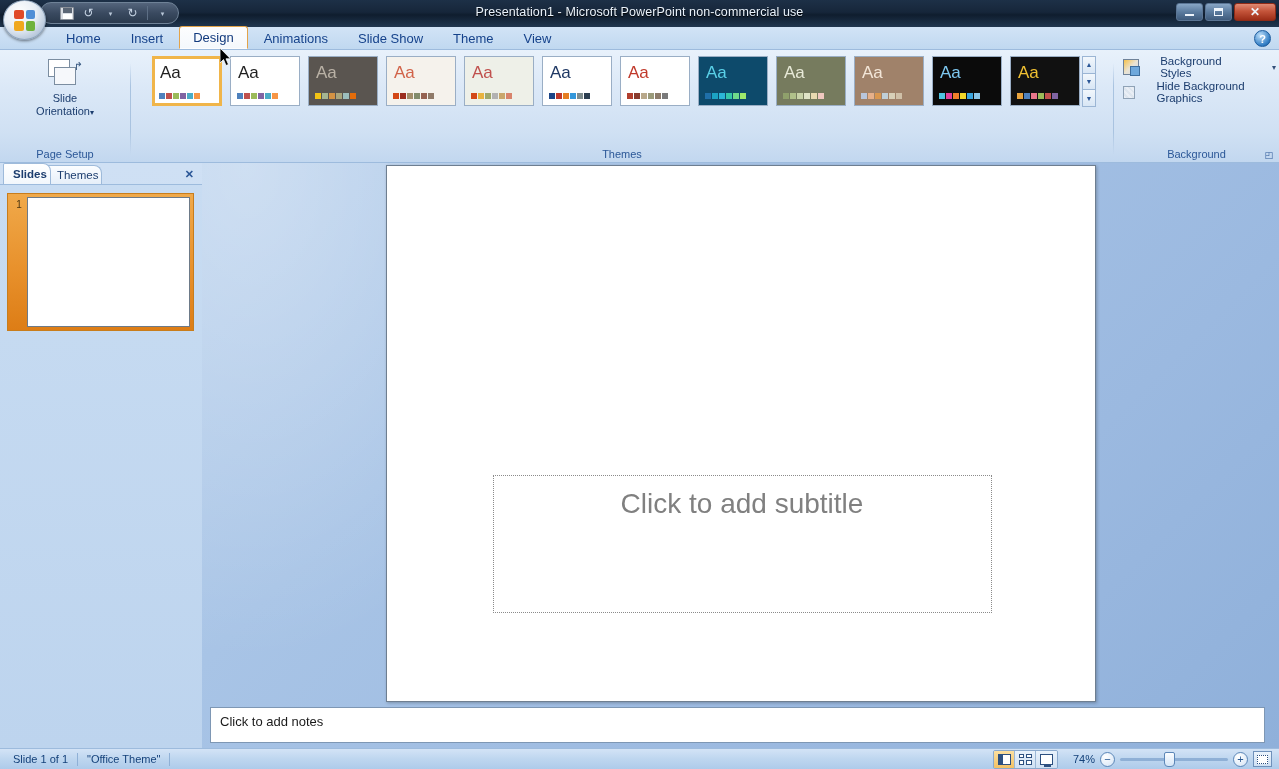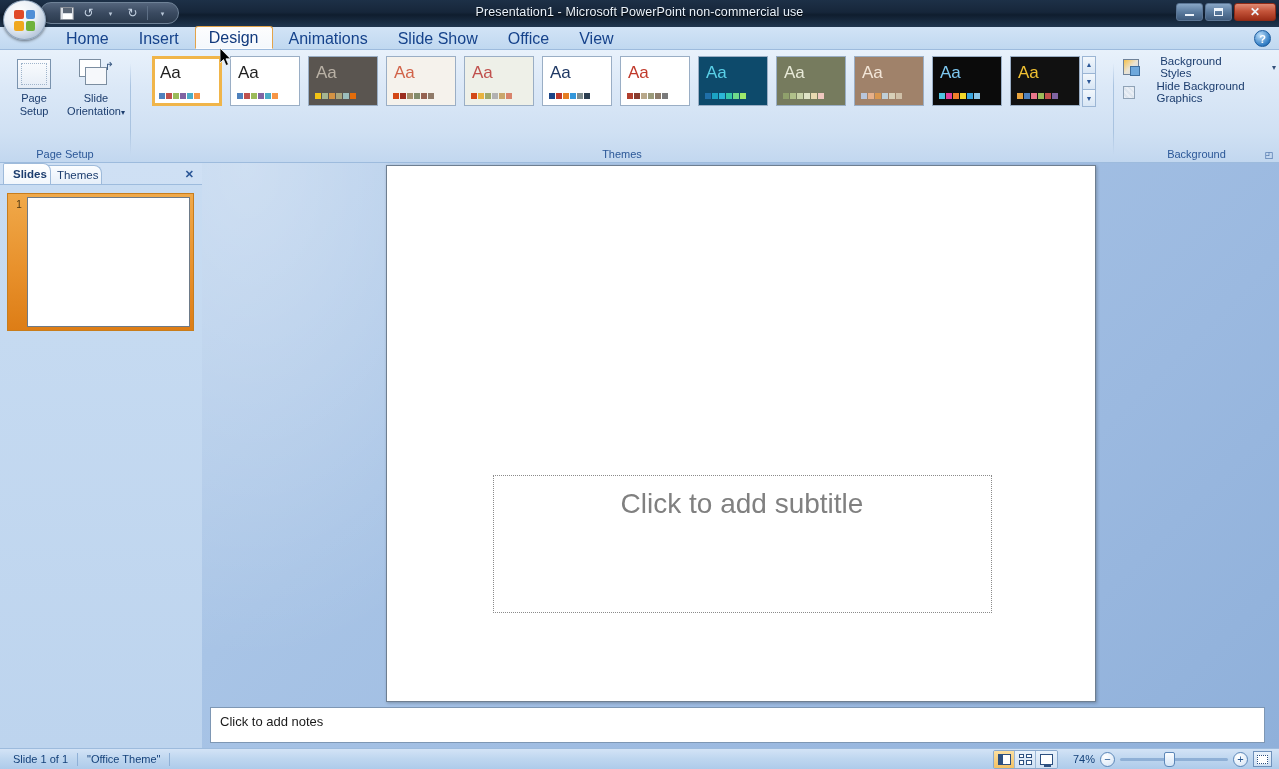--- a/index.html
+++ b/index.html
@@ -75,21 +75,21 @@
   .tabrow {
     height: 23px; flex: 0 0 23px; position: relative;
     display: flex; align-items: flex-end;
     padding-left: 52px;
     background: linear-gradient(to bottom, #d2e3f6 0%, #c0d8f0 100%);
     border-bottom: 1px solid #9dbbdd;
   }
   .tab {
     height: 21px; padding: 0 13px;
     display: flex; align-items: center;
-    font-size: 16px; color: #15428b;
+    font-size: 13px; color: #15428b;
     border: 1px solid transparent;
     border-radius: 3px 3px 0 0;
     margin-right: 2px;
   }
   .tab.active {
     background: linear-gradient(to bottom, #fdfdfe 0%, #f4f8fc 100%);
     border-color: #e3a349; border-bottom-color: #fdfdfe;
     color: #123a7d;
     height: 23px;
   }
@@ -275,36 +275,29 @@
         <i></i>
       </div>
   </div>
 
   <div class="tabrow" id="tabbar">
       <div class="tab">Home</div>
       <div class="tab">Insert</div>
       <div class="tab active">Design</div>
       <div class="tab">Animations</div>
       <div class="tab">Slide Show</div>
-      <div class="tab">Office</div>
+      <div class="tab">Theme</div>
       <div class="tab">View</div>
       <div class="help-btn">?</div>
     </div>
 
   <div class="ribbon">
 
     <div class="group pagesetup">
       <div class="group-body">
-        <div class="big-btn">
-          <div class="ic-pagesetup"></div>
-          <div class="lbl">
-            <span>Page</span><br>
-            <span>Setup</span>
-          </div>
-        </div>
         <div class="big-btn">
           <div class="ic-slideorient">
             <div class="sheet s1"></div>
               <div class="sheet s2"></div>
             <div class="arrow">↱</div>
           </div>
           <div class="lbl">
             <span>Slide</span><br>
             <span>Orientation</span><span style="font-size:8px;">▾</span>
           </div>

